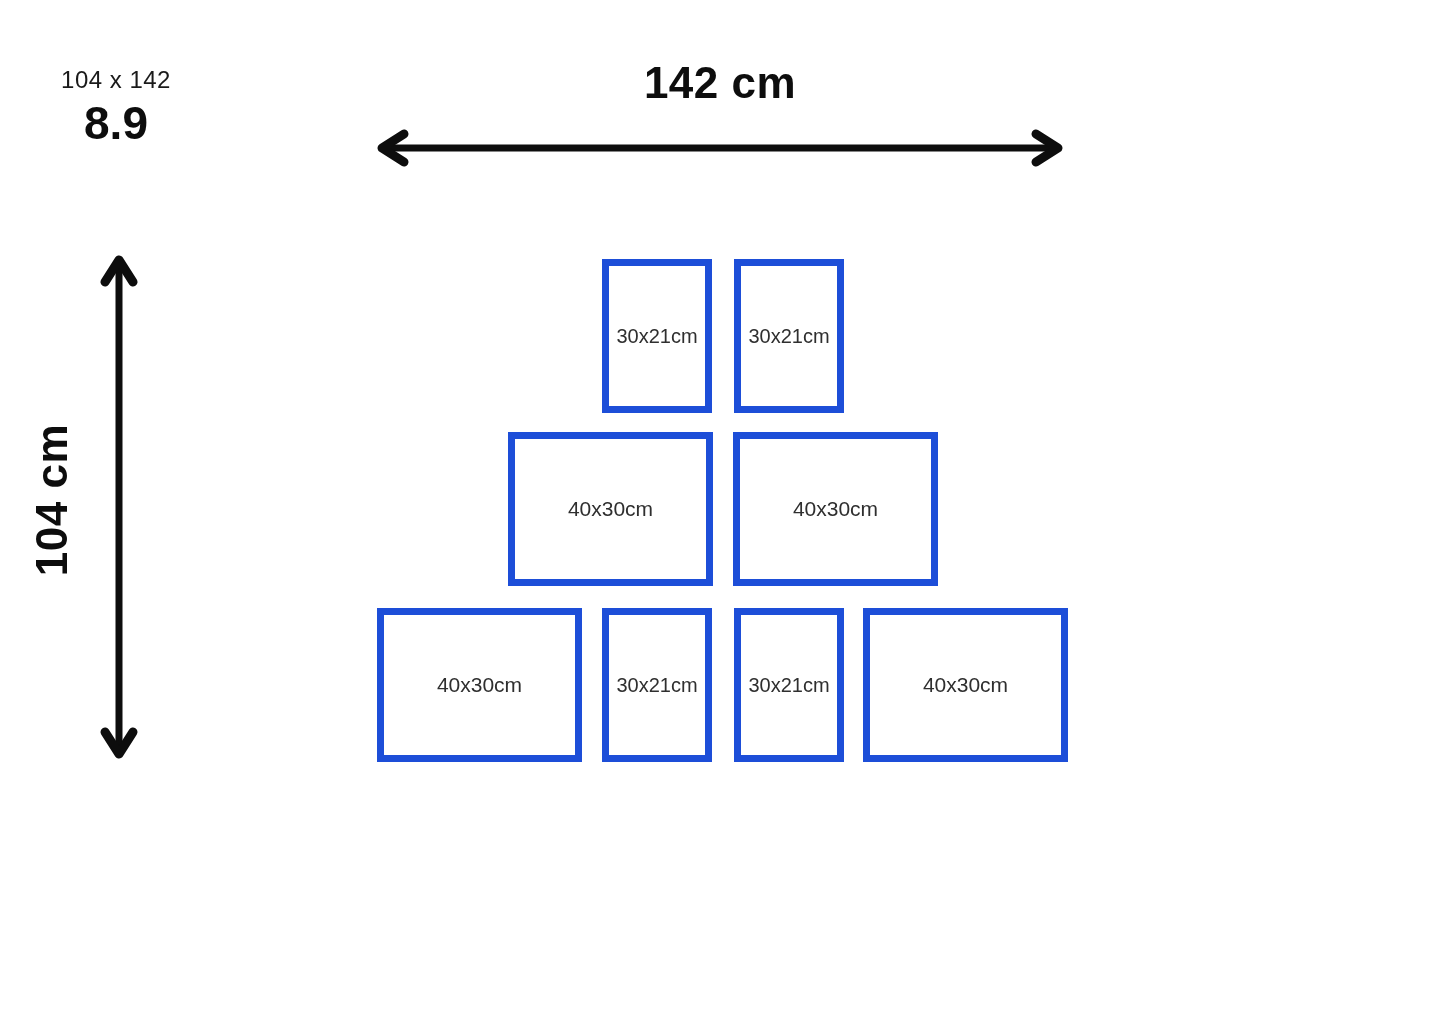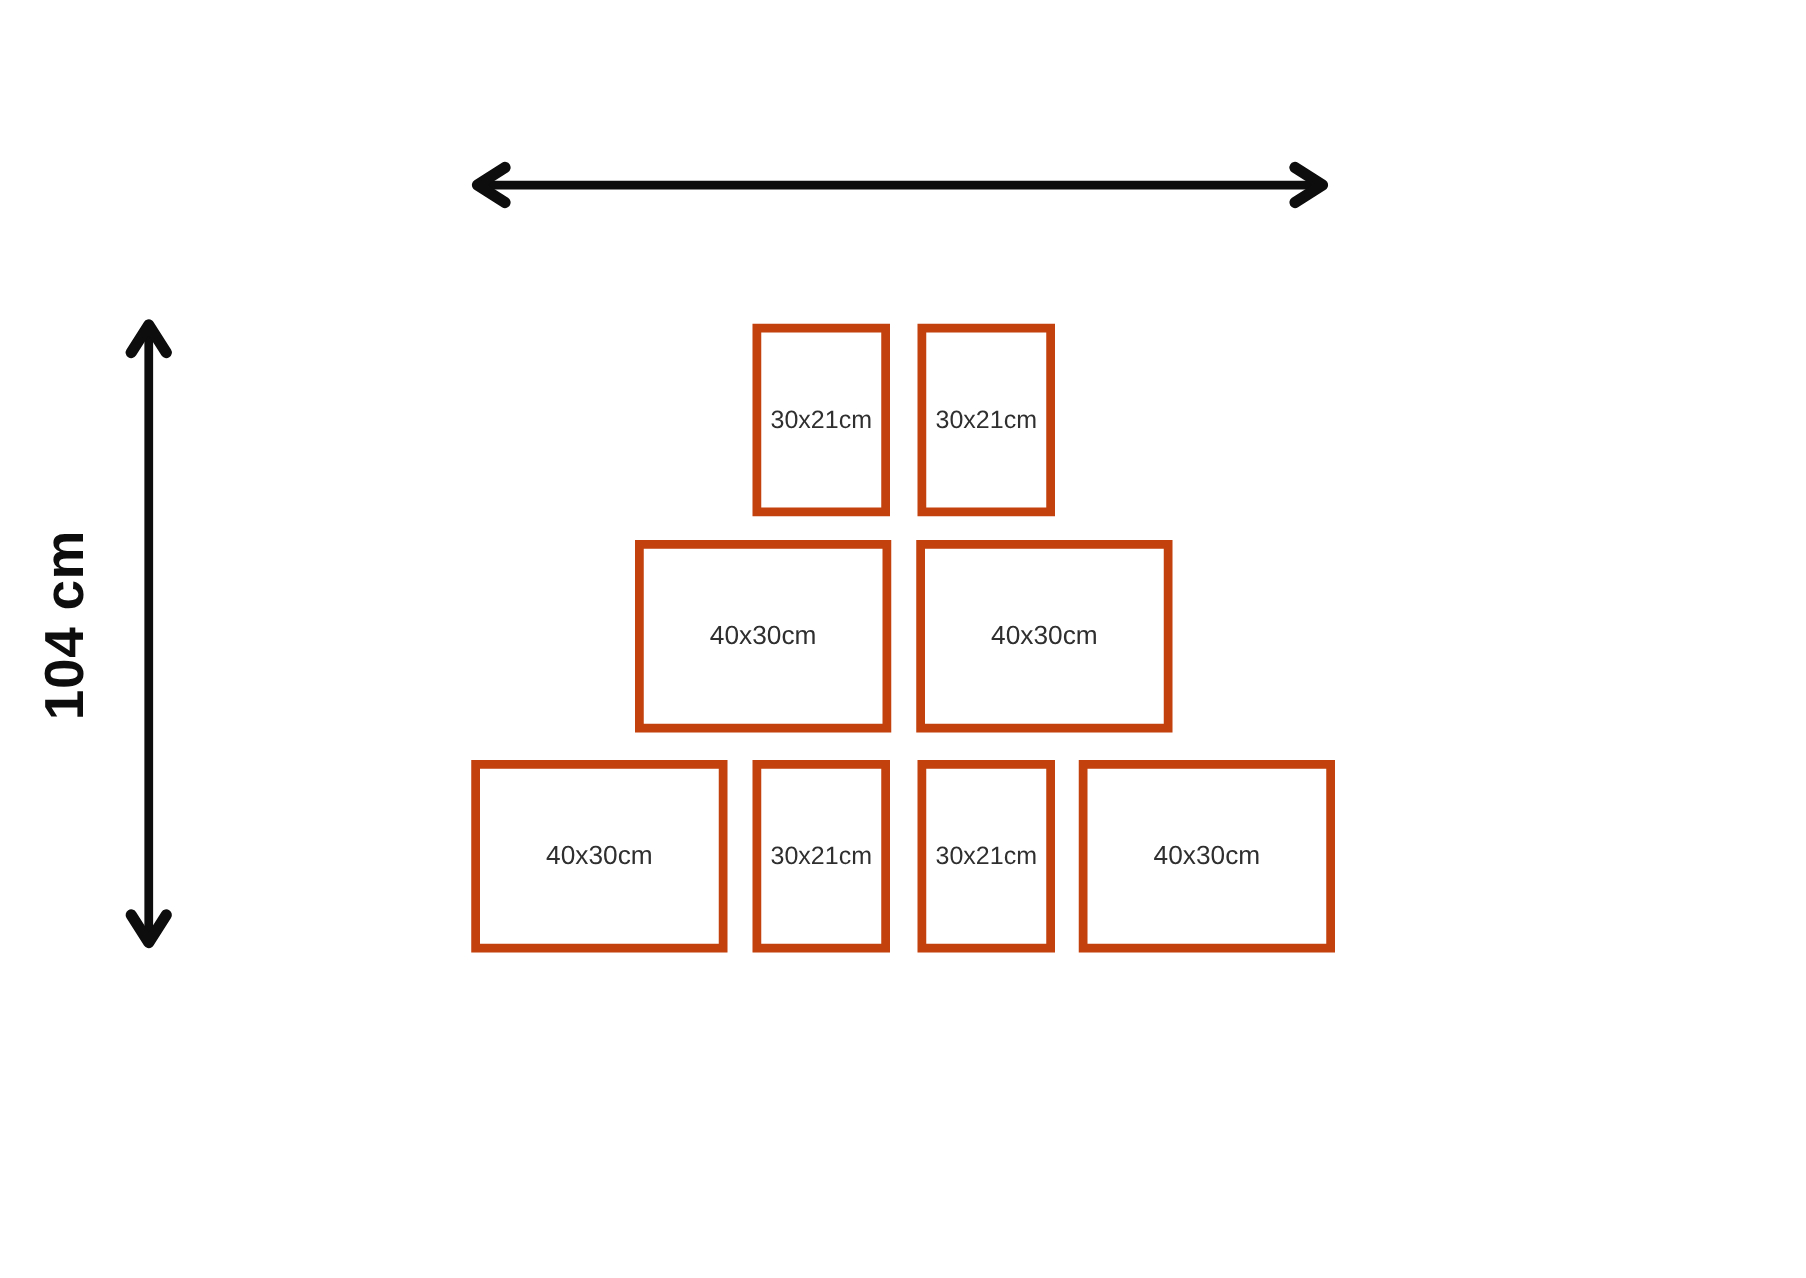--- a/index.html
+++ b/index.html
@@ -75,21 +75,21 @@
     color: #0d0d0d;
     letter-spacing: 0.5px;
     transform: rotate(-90deg);
   }
 
   
   .frame {
     position: absolute;
     box-sizing: border-box;
     background: #ffffff;
-    border: 7px solid #c2410c;
+    border: 7px solid #1d4ed8;
     display: flex;
     align-items: center;
     justify-content: center;
     color: #2f2f2f;
   }
   .frame .frame-label { font-weight: 400; }
   .frame.small .frame-label { font-size: 20px; }
   .frame.large .frame-label { font-size: 21px; }
 
   .f1 { left: 602px; top: 259px; width: 110px; height: 154px; }
@@ -101,21 +101,26 @@
   .f7 { left: 734px; top: 608px; width: 110px; height: 154px; }
   .f8 { left: 863px; top: 608px; width: 205px; height: 154px; }
 
   svg { display: block; }
 </style>
 </head>
 <body>
 
 <div class="canvas">
 
+  <div class="corner-block">
+    <div class="size-summary">104 x 142</div>
+    <div class="rating">8.9</div>
+  </div>
 
+  <div class="width-label">142 cm</div>
 
   <svg class="h-arrow" width="696" height="44" viewBox="0 0 696 44">
     <line x1="12" y1="22" x2="684" y2="22" stroke="#0d0d0d" stroke-width="7" stroke-linecap="round"></line>
     <path d="M32 8 L10 22 L32 36" fill="none" stroke="#0d0d0d" stroke-width="9" stroke-linecap="round" stroke-linejoin="round"></path>
     <path d="M664 8 L686 22 L664 36" fill="none" stroke="#0d0d0d" stroke-width="9" stroke-linecap="round" stroke-linejoin="round"></path>
   </svg>
 
   <svg class="v-arrow" width="44" height="514" viewBox="0 0 44 514">
     <line x1="22" y1="12" x2="22" y2="502" stroke="#0d0d0d" stroke-width="7" stroke-linecap="round"></line>
     <path d="M8 32 L22 10 L36 32" fill="none" stroke="#0d0d0d" stroke-width="9" stroke-linecap="round" stroke-linejoin="round"></path>

